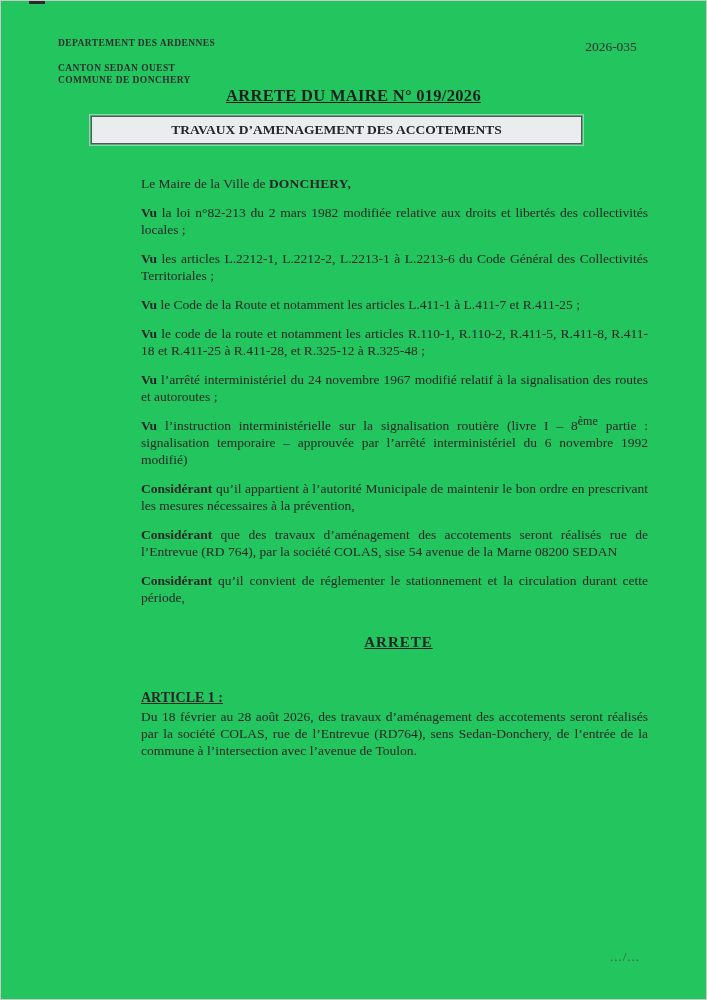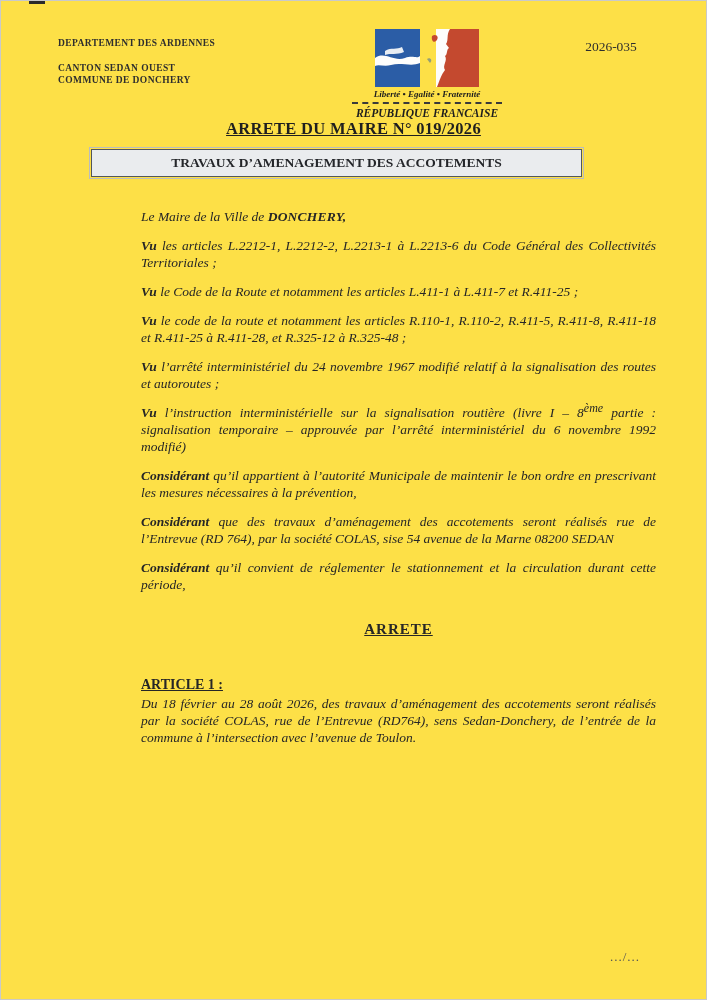--- a/index.html
+++ b/index.html
@@ -1,21 +1,21 @@
 <!DOCTYPE html>
 <html><head>
 <meta charset="utf-8">
 <style>
   html, body { margin: 0; padding: 0; background: #e9e9e9; }
   .page {
     position: relative;
     width: 707px;
     height: 1000px;
     margin: 0 auto;
-    background: #fde047;
+    background: #22c55e;
     border: 1px solid #c9c9c9;
     box-sizing: border-box;
     font-family: "Liberation Serif", serif;
     color: #262626;
     overflow: hidden;
   }
   .scan-mark {
     position: absolute;
     top: 0; left: 28px;
     width: 16px; height: 3px;
@@ -93,21 +93,21 @@
     line-height: 17px;
     color: #24262a;
   }
   .body-text {
     margin: 31px 52px 0 140px;
     width: 515px;
     font-size: 13.5px;
     line-height: 17px;
     text-align: justify;
   }
-  .body-text p { margin: 0 0 12px 0; font-style: italic; }
+  .body-text p { margin: 0 8px 12px 0; }
   .intro b { letter-spacing: 0.2px; }
   sup.part-sup { font-size: 12px; line-height: 0; }
   .arrete-heading {
     text-align: center;
     font-weight: bold;
     font-size: 15px;
     letter-spacing: 1px;
     margin: 28px 0 0 0;
   }
   .arrete-heading span { text-decoration: underline; }
@@ -134,50 +134,37 @@
 
   <div class="scan-mark"></div>
 
   <div class="header">
     <div class="header-left">
       <div class="dept">DEPARTEMENT DES ARDENNES</div>
       <div>CANTON SEDAN OUEST</div>
       <div>COMMUNE DE DONCHERY</div>
     </div>
 
-    <div class="logo-block">
-      <svg class="logo-flag" width="104" height="58" viewBox="0 0 104 58" xmlns="http://www.w3.org/2000/svg">
-        <rect x="0" y="0" width="45" height="58" fill="#2b5da6"></rect>
-        <rect x="61" y="0" width="43" height="58" fill="#c4492f"></rect>
-        <path d="M0,29 C10,22 18,33 30,29 C38,26 42,30 45,27 L45,34 C36,38 26,33 16,36 C9,38 4,35 0,37 Z" fill="#fdfdfc"></path>
-        <path d="M10,22 C16,18 22,21 27,18 L29,23 C22,26 15,24 10,26 Z" fill="#fdfdfc" opacity="0.9"></path>
-        <path d="M61,0 L75,0 C71,6 74,11 71,15 L74,19 C71,21 73,25 70,27 C73,32 67,36 70,41 C66,46 65,51 62,58 L61,58 Z" fill="#fdfdfc"></path>
-        <path d="M57,7 c4,-3 8,1 4,5 c-2,2 -5,0 -4,-5 z" fill="#c4492f"></path>
-        <path d="M52,30 c3,-2 6,1 3,4 z" fill="#2b5da6" opacity="0.5"></path>
-      </svg>
-      <div class="logo-motto">Liberté • Egalité • Fraternité</div>
-      <hr class="logo-divider">
-      <div class="logo-republic">RÉPUBLIQUE FRANCAISE</div>
-    </div>
 
     <div class="ref-number">2026-035</div>
   </div>
 
   <div class="doc-title">
     <span>ARRETE DU MAIRE N° 019/2026</span>
   </div>
 
   <div class="subject-box">
     <div class="subject-line">TRAVAUX D’AMENAGEMENT DES ACCOTEMENTS</div>
   </div>
 
   <div class="body-text">
 
     <p class="intro"><span>Le Maire de la Ville de </span><b>DONCHERY,</b></p>
 
+    <p><b>Vu</b> <span>la loi n°82-213 du 2 mars 1982 modifiée relative aux droits et libertés des collectivités locales ;</span></p>
 
 
     <p><b>Vu</b> <span>les articles L.2212-1, L.2212-2, L.2213-1 à L.2213-6 du Code Général des Collectivités Territoriales ;</span></p>
 
     <p><b>Vu</b> <span>le Code de la Route et notamment les articles L.411-1 à L.411-7 et R.411-25 ;</span></p>
 
     <p><b>Vu</b> <span>le code de la route et notamment les articles R.110-1, R.110-2, R.411-5, R.411-8, R.411-18 et R.411-25 à R.411-28, et R.325-12 à R.325-48 ;</span></p>
 
     <p><b>Vu</b> <span>l’arrêté interministériel du 24 novembre 1967 modifié relatif à la signalisation des routes et autoroutes ;</span></p>
 

